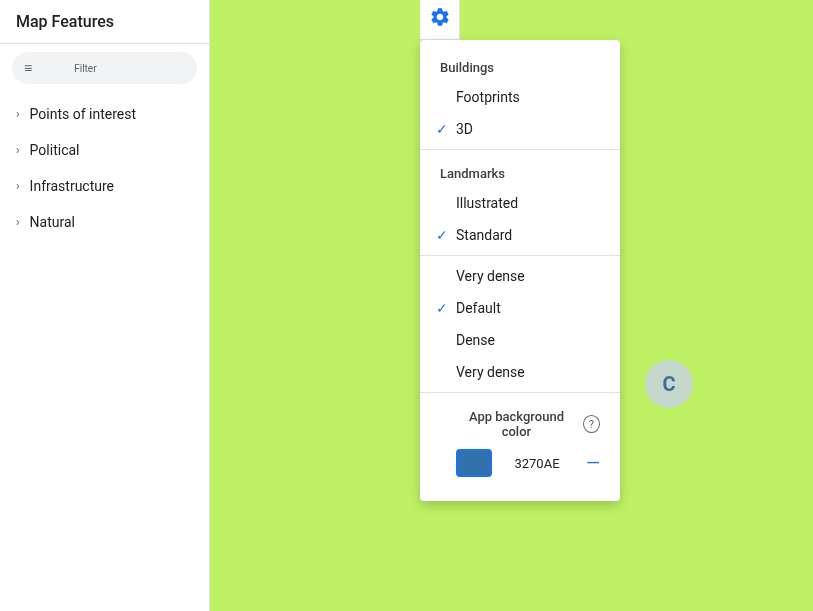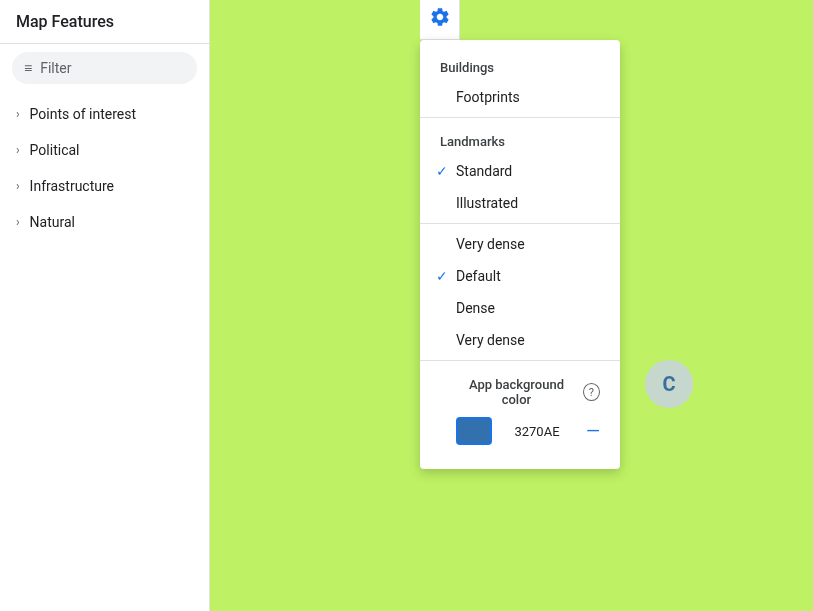--- a/index.html
+++ b/index.html
@@ -47,21 +47,22 @@
       padding: 8px 12px;
       gap: 8px;
     }
 
     .filter-icon {
       color: #5f6368;
     }
 
     .filter-text {
       color: #5f6368;
-      font-size: 14px;
+      font-size: 10px;
+      margin-left: 34px;
     }
 
     .nav-list {
       list-style: none;
       padding: 4px 0;
     }
 
     .nav-item {
       display: flex;
       align-items: center;
@@ -264,29 +265,32 @@
       </svg>
     </span>
   </div>
 
   <div class="dropdown-panel">
 
     <div class="dropdown-section-title">Buildings</div>
     <div class="dropdown-item">
       <span>Footprints</span>
     </div>
+    <div class="dropdown-item checked">
+      <span>3D</span>
+    </div>
 
     <hr class="dropdown-divider">
 
     <div class="dropdown-section-title">Landmarks</div>
+    <div class="dropdown-item">
+      <span>Illustrated</span>
+    </div>
     <div class="dropdown-item checked">
       <span>Standard</span>
-    </div>
-    <div class="dropdown-item">
-      <span>Illustrated</span>
     </div>
 
     <hr class="dropdown-divider">
 
     <div class="dropdown-item">
       <span>Very dense</span>
     </div>
     <div class="dropdown-item checked">
       <span>Default</span>
     </div>

